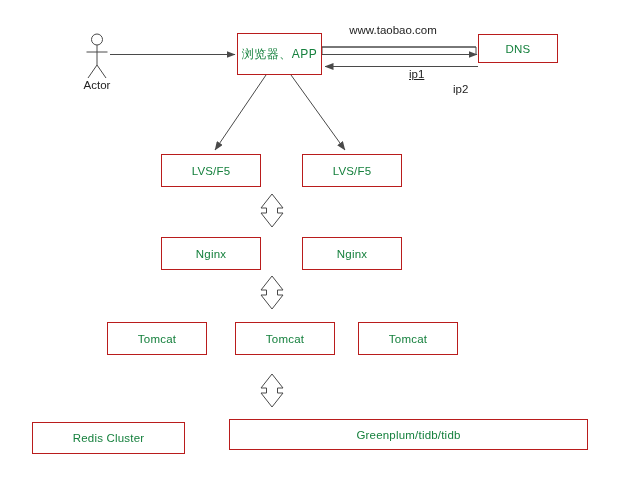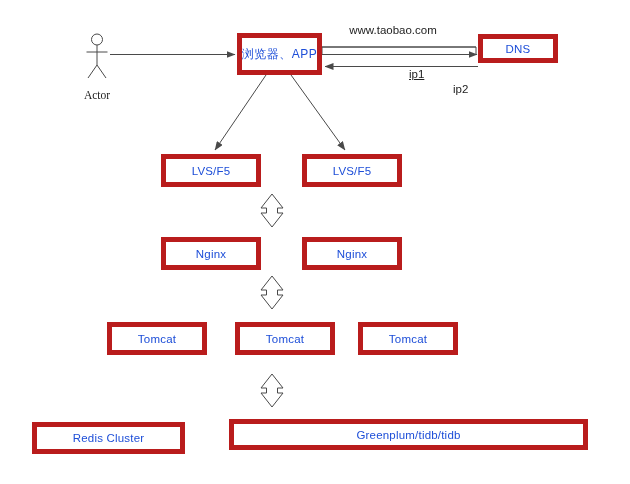--- a/index.html
+++ b/index.html
@@ -17,27 +17,27 @@
   }
   #canvas {
     position: absolute;
     inset: 0;
     width: 630px;
     height: 484px;
   }
   .node {
     position: absolute;
     box-sizing: border-box;
-    border: 5px solid #b91c1c;
+    border: 1px solid #b91c1c;
     background: #ffffff;
     display: flex;
     align-items: center;
     justify-content: center;
     font-size: 11.5px;
-    color: #1d4ed8;
+    color: #15803d;
     letter-spacing: 0.2px;
     white-space: nowrap;
   }
   .node-cjk {
     font-size: 12px;
     letter-spacing: 0.5px;
   }
   .label {
     position: absolute;
     font-size: 11.5px;
@@ -93,21 +93,21 @@
 
     <line x1="291" y1="75" x2="345" y2="150" stroke="#4a4a4a" stroke-width="1" marker-end="url(#arrowhead)"></line>
 
     <polygon points="272,194 283,208 277.5,208 277.5,213 283,213 272,227 261,213 266.5,213 266.5,208 261,208" fill="#ffffff" stroke="#4a4a4a" stroke-width="1"></polygon>
 
     <polygon points="272,276 283,290 277.5,290 277.5,295 283,295 272,309 261,295 266.5,295 266.5,290 261,290" fill="#ffffff" stroke="#4a4a4a" stroke-width="1"></polygon>
 
     <polygon points="272,374 283,388 277.5,388 277.5,393 283,393 272,407 261,393 266.5,393 266.5,388 261,388" fill="#ffffff" stroke="#4a4a4a" stroke-width="1"></polygon>
   </svg>
 
-  <div class="label label-center" style="left:97px; top:89px;font-family:Liberation Serif, serif;">Actor</div>
+  <div class="label label-center" style="left:97px; top:79px;">Actor</div>
 
   <div class="label label-center" style="left:393px; top:24px;text-align:center;">www.taobao.com</div>
   <div class="label" style="left:409px; top:68px;text-decoration:underline;">ip1</div>
   <div class="label" style="left:409px; top:83px;padding-left:44px;">ip2</div>
 
   <div class="node node-cjk" style="left:237px; top:33px; width:85px; height:42px;">浏览器、APP</div>
 
   <div class="node" style="left:478px; top:34px; width:80px; height:29px;">DNS</div>
 
   <div class="node" style="left:161px; top:154px; width:100px; height:33px;">LVS/F5</div>

